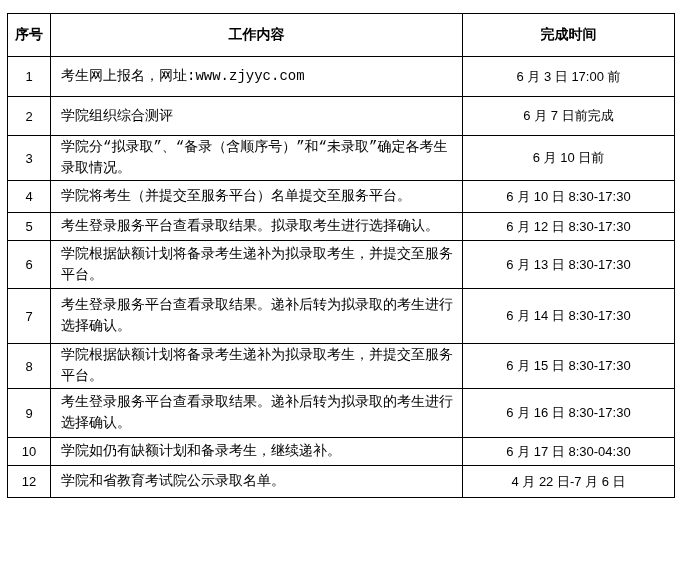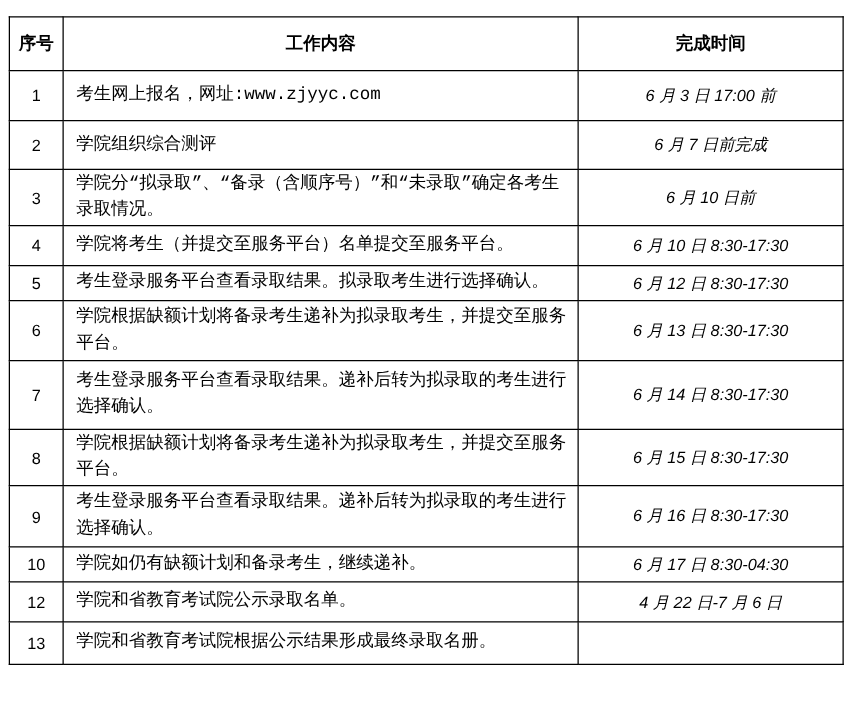--- a/index.html
+++ b/index.html
@@ -48,21 +48,20 @@
   .schedule td.task {
     text-align: left;
     padding-left: 10px;
     padding-right: 8px;
     line-height: 21px;
     font-family: Liberation Mono, monospace;
   }
   .schedule td.time {
     text-align: center;
     font-size: 13px;
-    font-style: italic;
   }
   
   .schedule tbody tr:nth-child(1)  { height: 40px; }
   .schedule tbody tr:nth-child(2)  { height: 39px; }
   .schedule tbody tr:nth-child(3)  { height: 41px; }
   .schedule tbody tr:nth-child(4)  { height: 32px; }
   .schedule tbody tr:nth-child(5)  { height: 28px; }
   .schedule tbody tr:nth-child(6)  { height: 48px; }
   .schedule tbody tr:nth-child(7)  { height: 55px; }
   .schedule tbody tr:nth-child(8)  { height: 45px; }
@@ -149,19 +148,14 @@
     <td class="time">6 月 17 日 8:30-04:30</td>
   </tr>
 
 
   <tr>
     <td class="seq">12</td>
     <td class="task">学院和省教育考试院公示录取名单。</td>
     <td class="time">4 月 22 日-7 月 6 日</td>
   </tr>
 
-  <tr>
-    <td class="seq">13</td>
-    <td class="task">学院和省教育考试院根据公示结果形成最终录取名册。</td>
-    <td class="time"></td>
-  </tr>
 </tbody>
 </table>
 
 </body></html>

